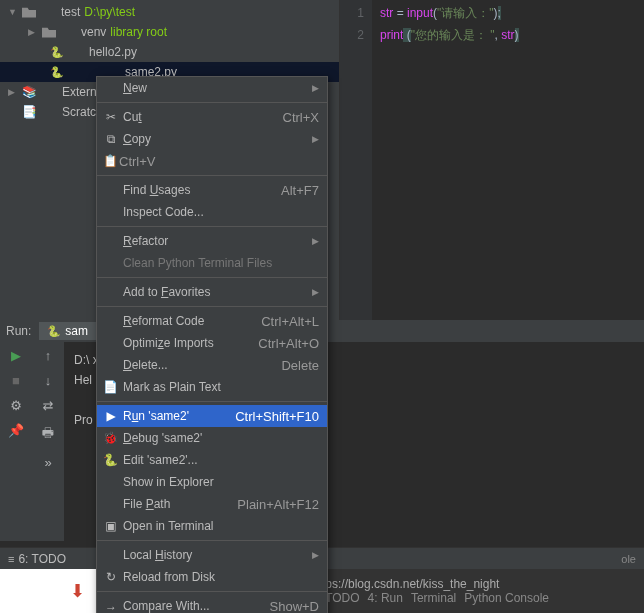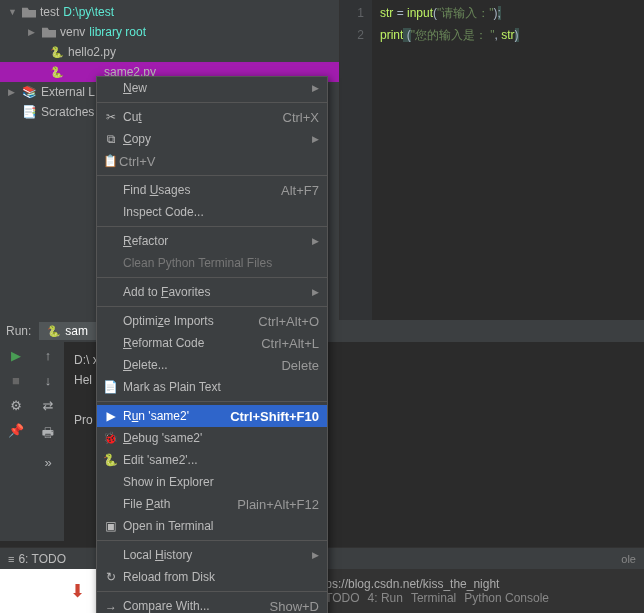--- a/index.html
+++ b/index.html
@@ -1,54 +1,54 @@
 <!DOCTYPE html>
 <html><head>
 <meta charset="utf-8">
 <style>
 * { margin: 0; padding: 0; box-sizing: border-box; font-family: "Segoe UI", sans-serif; font-size: 12px; }
 body { background: #2b2b2b; color: #bbb; width: 644px; height: 613px; overflow: hidden; position: relative; }
 .main { display: flex; height: 340px; }
 .sidebar { width: 340px; background: #3c3f41; border-right: 1px solid #323232; position: relative; }
 .tree { padding: 2px 0; }
 .tree-item { display: flex; align-items: center; height: 20px; padding-left: 8px; gap: 4px; cursor: pointer; }
-.tree-item.sel { background: #a21caf; gap: 40px; }
-.tree-label { color: #bbb; }
-.tree-hint { color: #5eead4; }
+.tree-item.sel { background: #0f172a; gap: 40px; }
+.tree-label { color: #bbb; margin-left: 21px; }
+.tree-hint { color: #84cc16; }
 .arrow { width: 10px; display: inline-block; color: #808080; font-size: 9px; }
 .indent1 { padding-left: 28px; }
 .indent2 { padding-left: 50px; }
 .folder-icon, .py-icon, .lib-icon, .scratch-icon { width: 14px; height: 14px; display: inline-block; }
 .folder-icon { background: #8a8a8a; clip-path: polygon(0 20%, 40% 20%, 50% 35%, 100% 35%, 100% 90%, 0 90%); }
 .py-icon::before { content: "🐍"; font-size: 11px; }
 .editor { flex: 1; background: #2b2b2b; position: relative; }
 .gutter { position: absolute; left: 0; top: 0; width: 32px; background: #313335; height: 100%; text-align: right; padding-right: 8px; color: #606366; line-height: 22px; padding-top: 2px; }
 .code { padding: 2px 0 0 40px; font-family: Consolas, monospace; font-size: 13px; line-height: 22px; }
-.code .fn { color: #bef264; }
+.code .fn { color: #d946ef; }
 .code .str { color: #6a8759; }
 .code .pn { color: #a9b7c6; }
 .code .hl { background: #3b514d; }
 .run-panel { position: absolute; left: 0; bottom: 72px; right: 0; height: 200px; background: #2b2b2b; border-top: 1px solid #555; display: flex; }
 .run-header { position: absolute; top: -22px; left: 0; height: 22px; display: flex; align-items: center; gap: 8px; padding-left: 6px; background: #3c3f41; width: 100%; }
 .run-header-label { color: #bbb; }
 .run-tab { display: flex; align-items: center; gap: 4px; background: #515658; padding: 2px 8px; border-radius: 0; color: #ffffff; }
 .run-toolbar { width: 32px; background: #3c3f41; display: flex; flex-direction: column; align-items: center; padding-top: 6px; gap: 10px; }
 .run-toolbar2 { width: 32px; background: #3c3f41; display: flex; flex-direction: column; align-items: center; padding-top: 6px; gap: 10px; }
 .tool-icon { color: #afb1b3; font-size: 13px; cursor: pointer; }
 .play { color: #499c54; }
 .run-output { flex: 1; padding: 8px 10px; font-family: Consolas, monospace; font-size: 13px; line-height: 20px; color: #bbb; }
 .context-menu { position: absolute; left: 96px; top: 76px; width: 232px; background: #3c3f41; border: 1px solid #555; box-shadow: 2px 2px 8px rgba(0,0,0,0.5); z-index: 100; }
 .menu-row { display: flex; align-items: center; height: 22px; padding: 0 8px 0 6px; color: #bbb; position: relative; cursor: pointer; }
 .menu-row.disabled { color: #777; cursor: default; }
 .menu-row.hover { background: #2f65ca; color: #fff; }
 .menu-icon { width: 16px; display: inline-flex; justify-content: center; font-size: 12px; }
 .menu-label { flex: 1; padding-left: 4px; }
 .menu-u { text-decoration: underline; }
 .menu-short { color: #999; font-size: 13px; }
-.menu-row.hover .menu-short { color: #fff; font-weight: bold; }
+.menu-row.hover .menu-short { color: #fff; }
 .menu-arrow { font-size: 9px; color: #888; }
 .menu-sep { height: 1px; background: #555; margin: 3px 0; }
 .status-bar { position: absolute; bottom: 44px; left: 0; right: 0; height: 22px; background: #3c3f41; border-top: 1px solid #323232; display: flex; align-items: center; padding-left: 8px; gap: 14px; color: #bbb; }
 .status-bar .tab { display: flex; align-items: center; gap: 4px; font-size: 11px; }
 .bottom-strip { position: absolute; bottom: 0; left: 0; right: 0; height: 44px; background: #fff; display: flex; align-items: center; }
 .dl-icon { color: #c43; font-size: 18px; margin-left: 70px; }
 .dark-overlay { position: absolute; right: 0; bottom: 0; width: 340px; height: 44px; background: #333; display: flex; align-items: center; padding: 0 8px; color: #ccc; font-size: 12px; gap: 8px; }
 .watermark { color: #aaa; font-size: 12px; }
 .mini-tabs { display: flex; gap: 8px; font-size: 10px; color: #888; }
 </style>
@@ -194,27 +194,27 @@
     </div>
     <div class="menu-sep"></div>
     <div class="menu-row">
       <span class="menu-icon"></span>
       <span class="menu-label">Add to <span class="menu-u">F</span>avorites</span>
       <span class="menu-arrow">▶</span>
     </div>
     <div class="menu-sep"></div>
     <div class="menu-row">
       <span class="menu-icon"></span>
+      <span class="menu-label"><span class="menu-u">R</span>eformat Code</span>
+      <span class="menu-short">Ctrl+Alt+L</span>
+    </div>
+    <div class="menu-row">
+      <span class="menu-icon"></span>
       <span class="menu-label">Optimi<span class="menu-u">z</span>e Imports</span>
       <span class="menu-short">Ctrl+Alt+O</span>
-    </div>
-    <div class="menu-row">
-      <span class="menu-icon"></span>
-      <span class="menu-label"><span class="menu-u">R</span>eformat Code</span>
-      <span class="menu-short">Ctrl+Alt+L</span>
     </div>
     <div class="menu-row">
       <span class="menu-icon"></span>
       <span class="menu-label"><span class="menu-u">D</span>elete...</span>
       <span class="menu-short">Delete</span>
     </div>
     <div class="menu-row">
       <span class="menu-icon">📄</span>
       <span class="menu-label">Mark as Plain Text</span>
     </div>

